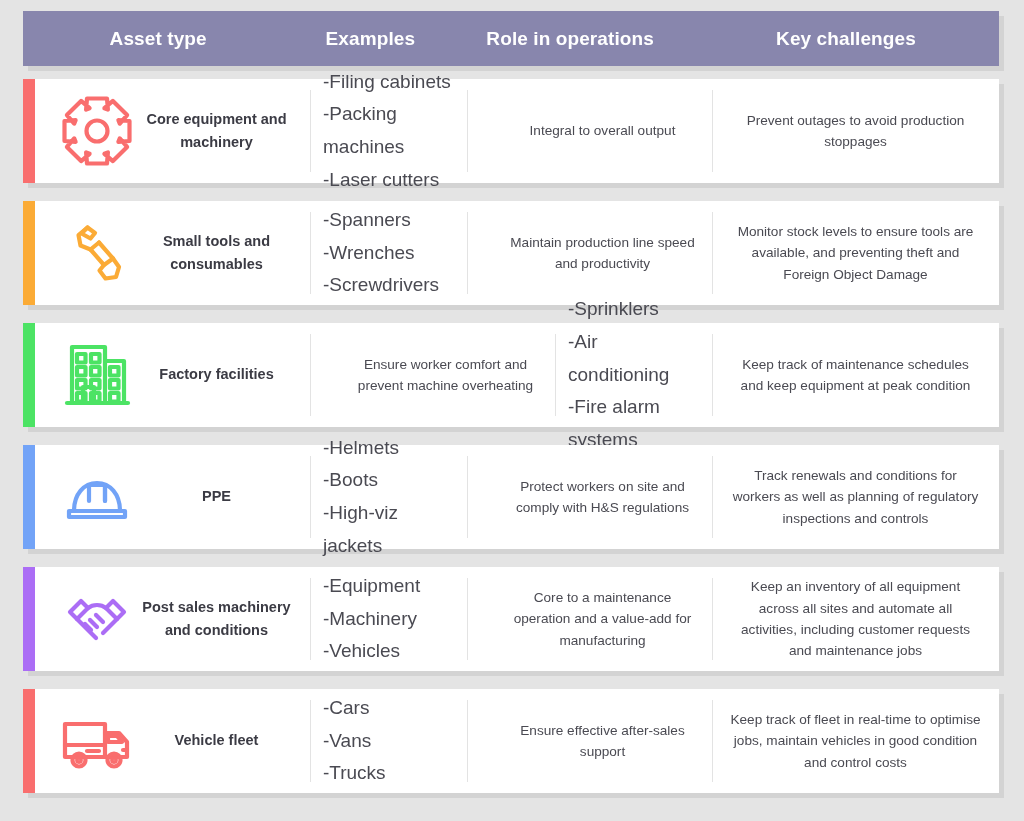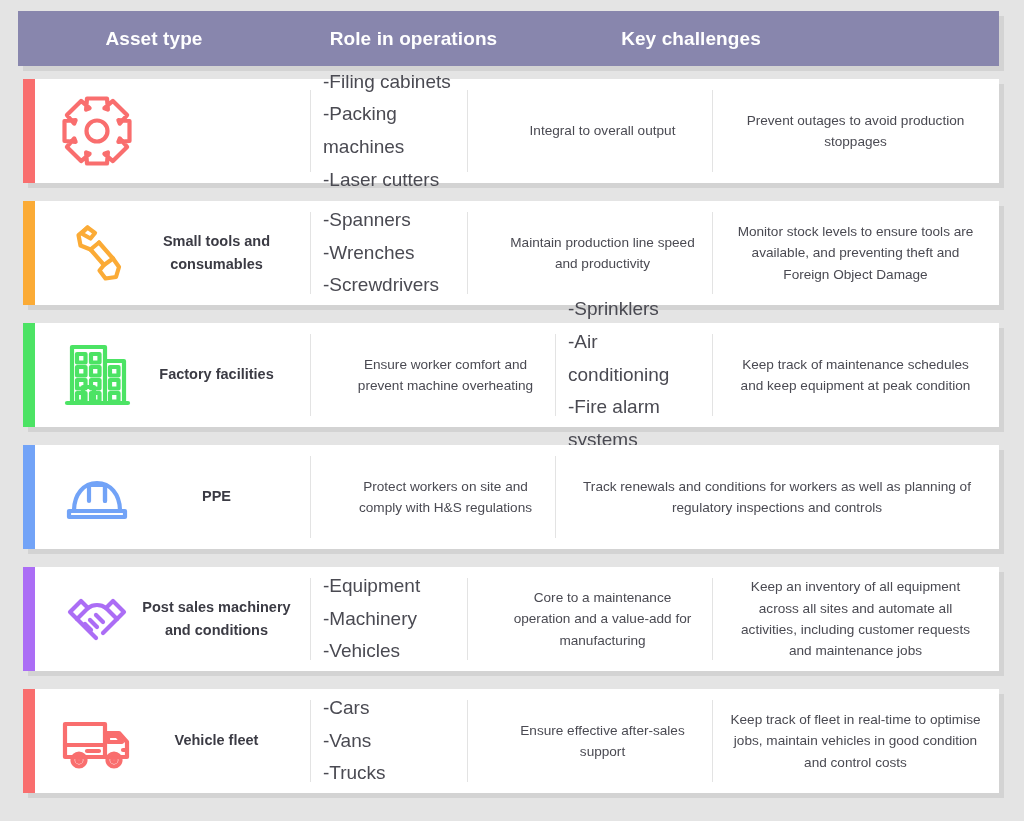--- a/index.html
+++ b/index.html
@@ -17,20 +17,21 @@
     width: 1024px;
     height: 821px;
     background: #e4e4e4;
     padding: 11px 18px 0 18px;
   }
 
   
   .header-row {
     position: relative;
     height: 55px;
+    margin-left: 5px;
     margin-right: 7px;
     background: #8886ad;
     box-shadow: 5px 5px 0 0 rgba(0,0,0,0.07);
     display: flex;
     align-items: center;
   }
   .header-cell {
     color: #ffffff;
     font-size: 19px;
     font-weight: bold;
@@ -138,34 +139,36 @@
 
   svg { display: block; }
 </style>
 </head>
 <body>
 
 <div class="page">
 
   <div class="header-row">
     <div class="header-cell col-asset">Asset type</div>
+    <div class="header-cell col-examples">Examples</div>
     <div class="header-cell col-role">Role in operations</div>
     <div class="header-cell col-key">Key challenges</div>
   </div>
 
   <div class="rows">
       <div class="row">
         <div class="accent" style="background:#f96e6e"></div>
         <div class="cell cell-asset">
           <div class="icon-box">
             <svg width="80" height="80" viewBox="0 0 80 80">
               <path d="M72.5 30.0 L72.5 50.0 L61.4 50.9 L62.8 47.4 L70.1 55.9 L55.9 70.1 L47.4 62.8 L50.9 61.4 L50.0 72.5 L30.0 72.5 L29.1 61.4 L32.6 62.8 L24.1 70.1 L9.9 55.9 L17.2 47.4 L18.6 50.9 L7.5 50.0 L7.5 30.0 L18.6 29.1 L17.2 32.6 L9.9 24.1 L24.1 9.9 L32.6 17.2 L29.1 18.6 L30.0 7.5 L50.0 7.5 L50.9 18.6 L47.4 17.2 L55.9 9.9 L70.1 24.1 L62.8 32.6 L61.4 29.1 Z" fill="none" stroke="#f96e6e" stroke-width="4.2" stroke-linecap="round" stroke-linejoin="round"></path>
               <circle cx="40" cy="40" r="10.5" fill="none" stroke="#f96e6e" stroke-width="4.2" stroke-linecap="round" stroke-linejoin="round"></circle>
             </svg>
           </div>
+          <div class="asset-title">Core equipment and machinery</div>
         </div>
         <div class="cell cell-examples divider">
           <div class="examples-list">
             <div>-Filing cabinets</div>
             <div>-Packing machines</div>
             <div>-Laser cutters</div>
           </div>
         </div>
         <div class="cell cell-role divider">
           <div class="body-text">Integral to overall output</div>
@@ -247,20 +250,27 @@
             <svg width="80" height="80" viewBox="0 0 80 80">
               <path d="M17 54 C17 37 27 26 40 26 C53 26 63 37 63 54" fill="none" stroke="#72a3f7" stroke-width="4.2" stroke-linecap="round" stroke-linejoin="round"></path>
               <path d="M32 28 V44" fill="none" stroke="#72a3f7" stroke-width="4.2" stroke-linecap="round" stroke-linejoin="round"></path>
               <path d="M48 28 V44" fill="none" stroke="#72a3f7" stroke-width="4.2" stroke-linecap="round" stroke-linejoin="round"></path>
               <path d="M32 28 H48 V44" fill="none" stroke="#72a3f7" stroke-width="4.2" stroke-linecap="round" stroke-linejoin="round"></path>
               <path d="M12 54 H68 V60 H12 Z" fill="none" stroke="#72a3f7" stroke-width="4.2" stroke-linecap="round" stroke-linejoin="round"></path>
             </svg>
           </div>
           <div class="asset-title">PPE</div>
         </div>
+        <div class="cell cell-examples divider">
+          <div class="examples-list">
+            <div>-Helmets</div>
+            <div>-Boots</div>
+            <div>-High-viz jackets</div>
+          </div>
+        </div>
         <div class="cell cell-role divider">
           <div class="body-text">Protect workers on site and comply with H&amp;S regulations</div>
         </div>
         <div class="cell cell-key divider">
           <div class="body-text">Track renewals and conditions for workers as well as planning of regulatory inspections and controls</div>
         </div>
       </div>
       <div class="row">
         <div class="accent" style="background:#ab6df5"></div>
         <div class="cell cell-asset">

